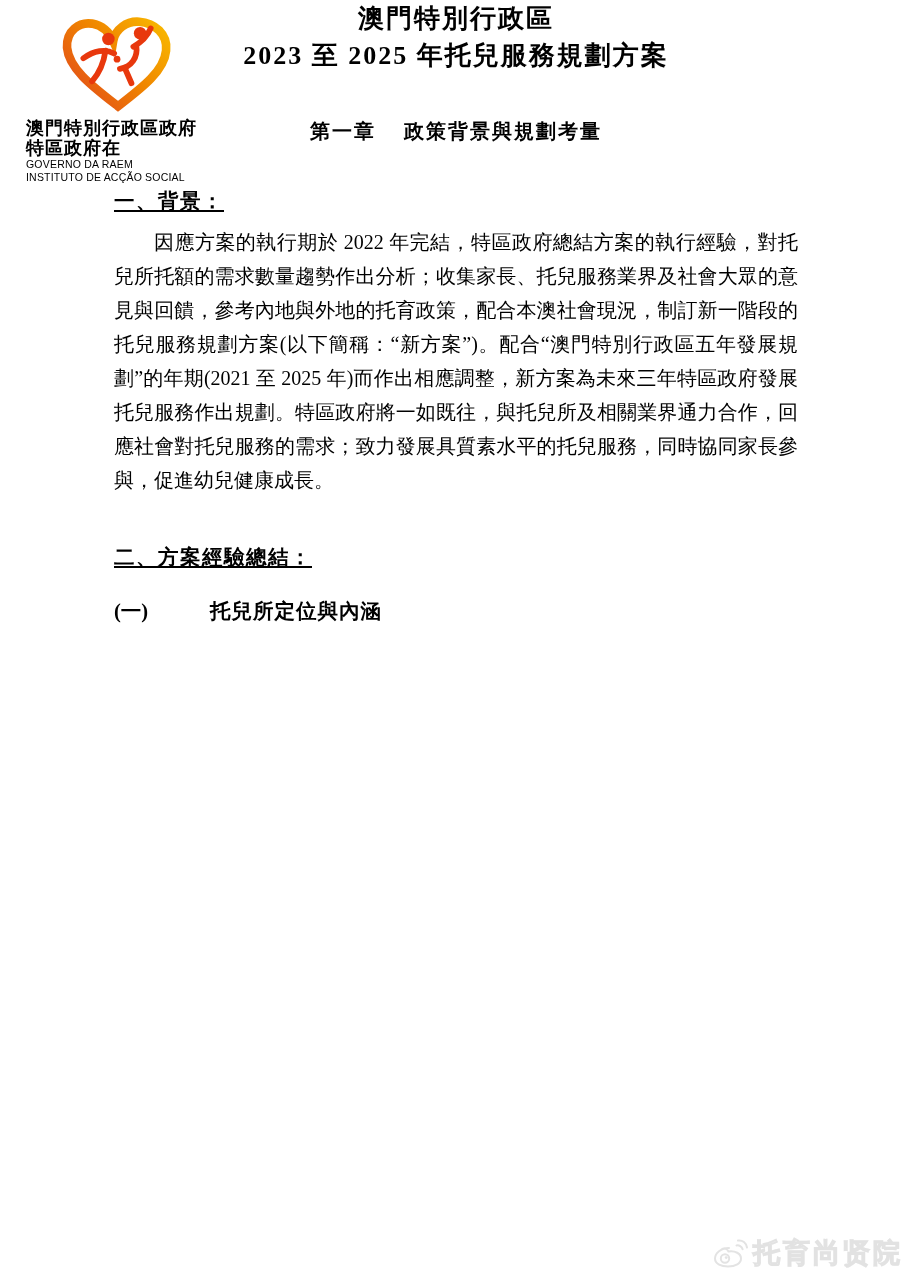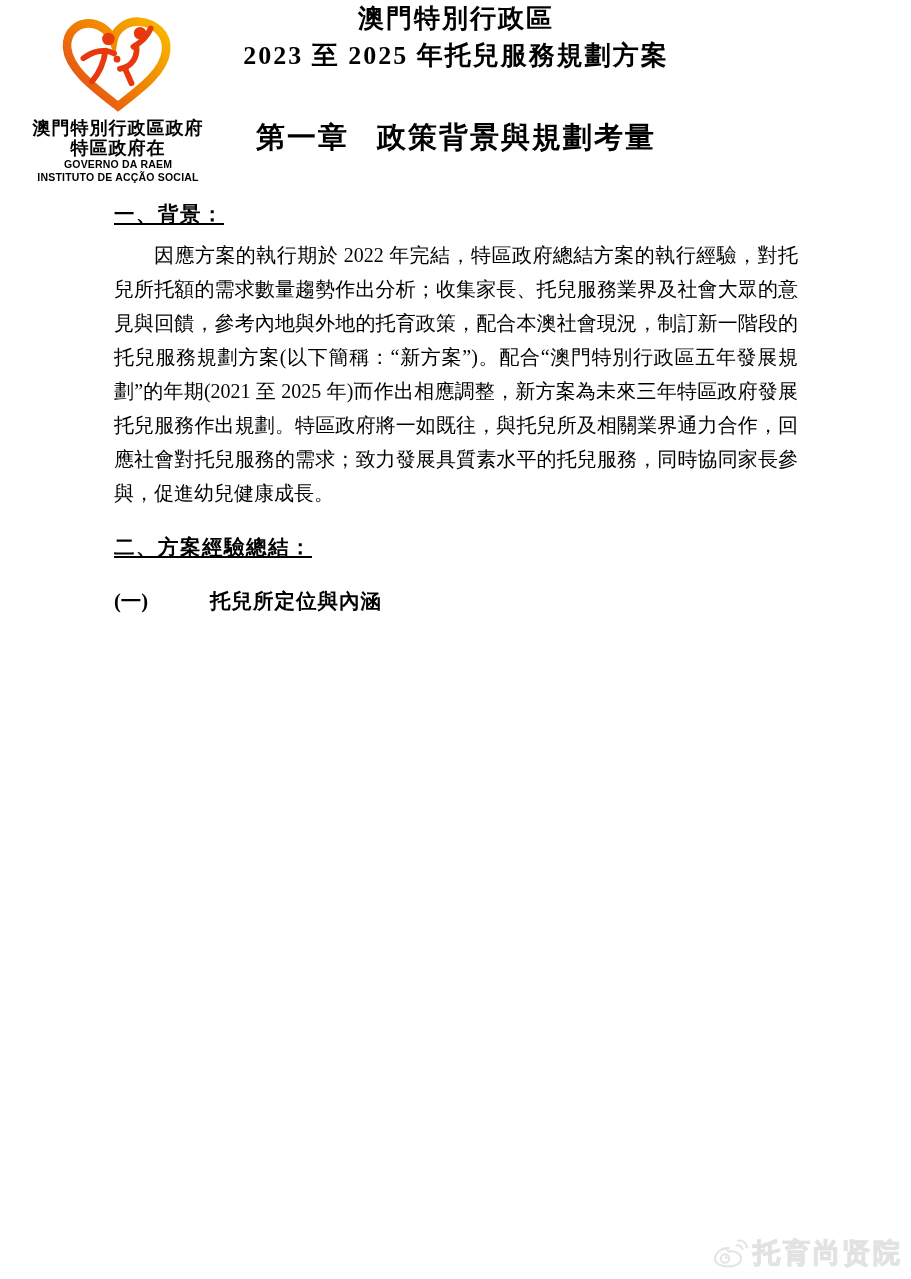--- a/index.html
+++ b/index.html
@@ -7,46 +7,46 @@
     position:relative;
     width:911px; height:1279px;
     background:#ffffff;
     color:#000;
     font-family:"Liberation Serif","DejaVu Serif",serif;
     overflow:hidden;
   }
   
   .logo-block {
     position:absolute; left:26px; top:14px; width:184px;
-    text-align:center;
+    text-align:left;
   }
   .logo-heart { display:block; margin:0 auto 4px auto; }
   .logo-zh {
     font-family:"Liberation Sans","DejaVu Sans",sans-serif;
     font-weight:bold; font-size:18px; line-height:20px; letter-spacing:1px;
   }
   .logo-pt {
     font-family:"Liberation Sans","DejaVu Sans",sans-serif;
-    font-weight:bold; font-size:10.5px; line-height:12.5px; letter-spacing:0.2px;
+    font-weight:normal; font-size:10.5px; line-height:12.5px; letter-spacing:0.2px;
   }
   
   .content { margin-left:114px; width:684px; }
   .title-block { text-align:center; }
   .doc-title {
     font-size:26px; font-weight:bold; line-height:37px; letter-spacing:2px;
   }
   .chapter {
-    margin-top:44px; font-size:29px; font-weight:bold; letter-spacing:2px;
+    margin-top:44px; font-size:20px; font-weight:bold; letter-spacing:2px;
     text-align:center;
   }
   .chapter-name { margin-left:28px; }
   .sec-heading {
     margin:42px 0 0 0; font-size:20.5px; font-weight:bold; letter-spacing:1.5px;text-decoration:underline;
   }
-  .sec-heading.second { margin-top:23px; }
+  .sec-heading.second { margin-top:46px; }
   .body-para {
     margin:10px 0 0 0;
     font-size:20px; line-height:34px;
     text-align:justify; text-indent:2em;
   }
   .sub-heading {
     margin:26px 0 0 0; display:flex;
     font-size:20.5px; font-weight:bold; letter-spacing:1px;
   }
   .sub-label { width:96px; flex:0 0 auto; letter-spacing:0; }

